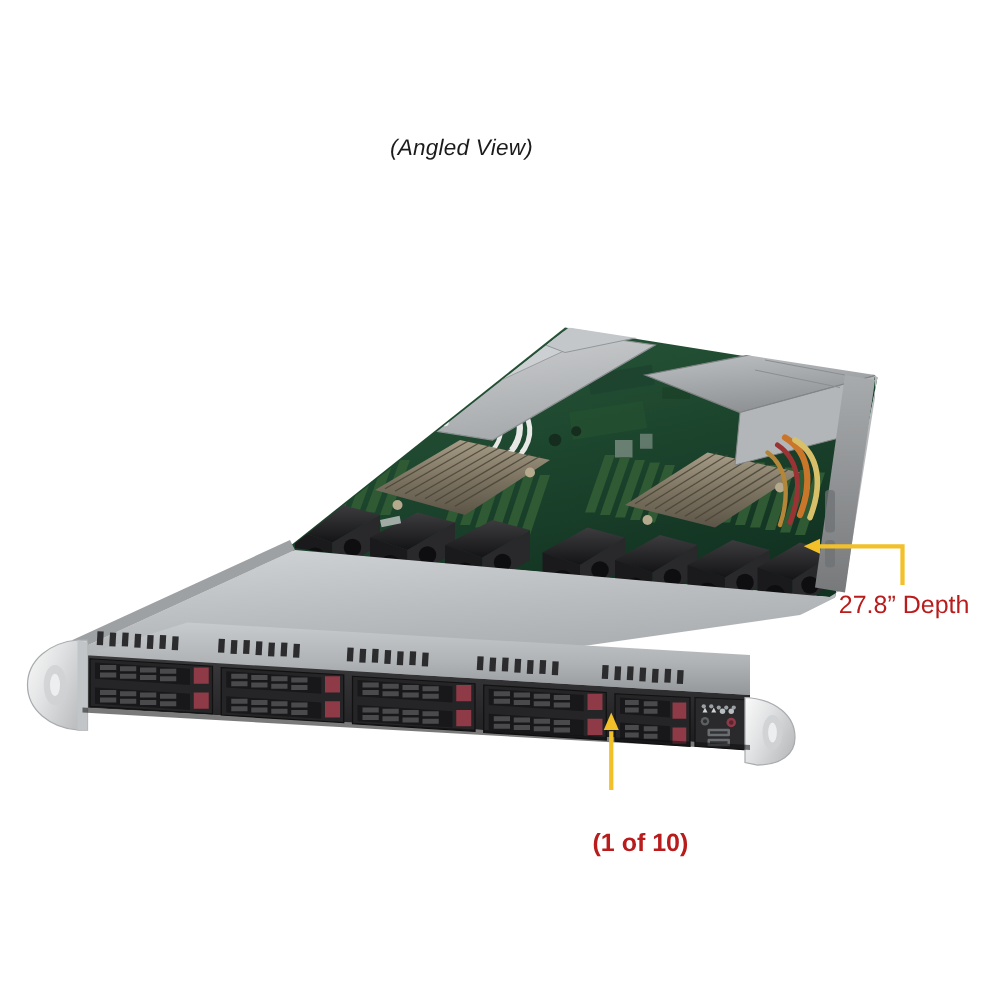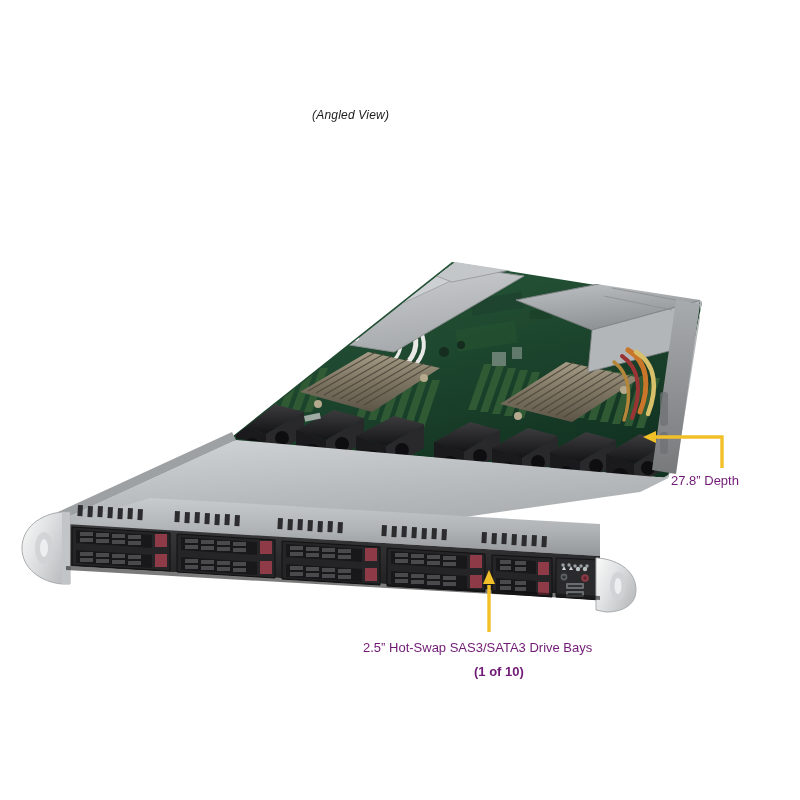--- a/index.html
+++ b/index.html
@@ -5,26 +5,26 @@
 <style>
   html,body{margin:0;padding:0;background:#ffffff;}
   body{width:800px;height:800px;position:relative;overflow:hidden;
        font-family:"Liberation Sans","DejaVu Sans",sans-serif;color:#1a1a1a;}
 
   .stage{position:absolute;inset:0;}
 
   
   #view-caption{
     position:absolute;left:312px;top:108px;
-    font-style:italic;font-size:12px;letter-spacing:.2px;color:#1b1b1b;
+    font-style:italic;font-size:18px;letter-spacing:.2px;color:#1b1b1b;
     white-space:nowrap;
   }
 
   
-  .anno-text{position:absolute;font-size:13px;color:#701a75;white-space:nowrap;}
+  .anno-text{position:absolute;font-size:20px;color:#b91c1c;white-space:nowrap;}
   #depth-label{left:671px;top:473px;}
   #bays-label-l1{left:363px;top:640px;}
   #bays-label-l2{left:474px;top:664px;font-weight:bold;}
 
   
   #art{position:absolute;left:0;top:0;width:800px;height:800px;}
 </style>
 </head>
 <body>
 
@@ -572,17 +572,16 @@
     </g>
 
     <g>
       <line x1="489" y1="585" x2="489" y2="632" stroke="#F2C029" stroke-width="3.4"></line>
       <polygon points="489,570 483,584 495,584" fill="#F2C029"></polygon>
     </g>
   </svg>
 
   <div class="anno-text" id="depth-label">27.8” Depth</div>
 
-  <div class="anno-text" id="bays-label-l1">2.5” Hot-Swap SAS3/SATA3 Drive Bays</div>
 
   <div class="anno-text" id="bays-label-l2">(1 of 10)</div>
 
 </div>
 
 </body></html>

